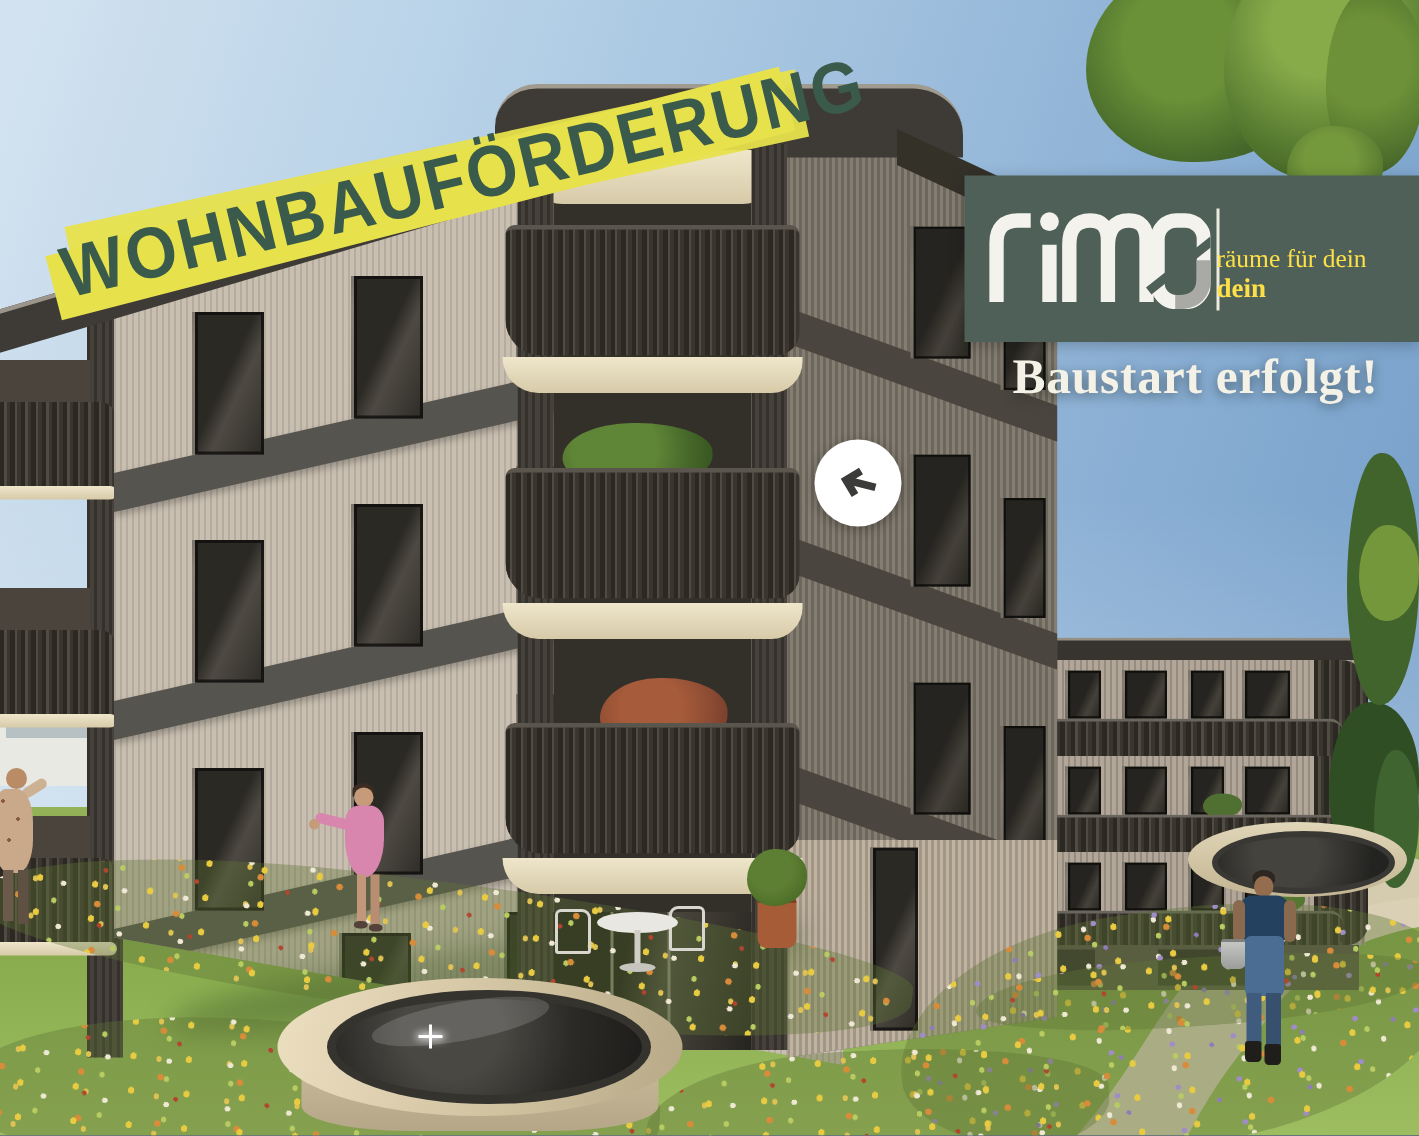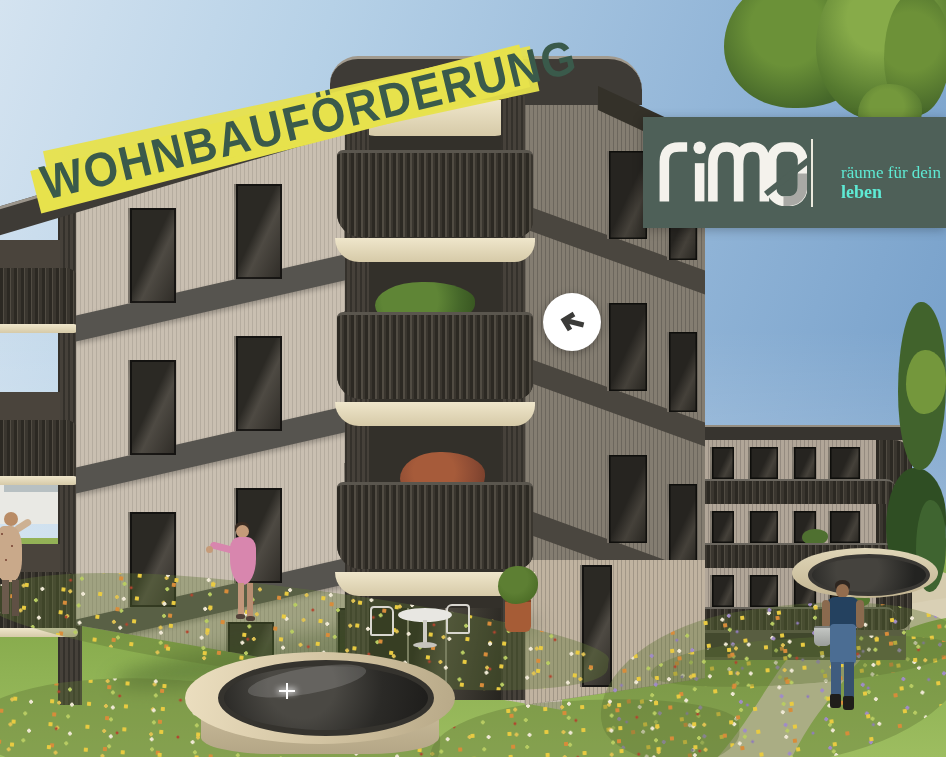--- a/index.html
+++ b/index.html
@@ -277,26 +277,29 @@
     <svg class="abs" style="left:14px;top:18px;" width="150" height="71" viewBox="0 0 204 96" fill="none" aria-label="rimo">
       <path d="M10,90 V36 Q10,16 30,16 H41" stroke="#f4f2ec" stroke-width="13" stroke-linejoin="round"></path>
       <line x1="58" y1="38" x2="58" y2="90" stroke="#f4f2ec" stroke-width="13"></line>
       <circle cx="58" cy="17" r="8.5" fill="#f4f2ec"></circle>
       <path d="M76,90 V38 Q76,16 95,16 Q111,16 111,34 V90 M111,40 Q111,16 130,16 Q146,16 146,34 V90" stroke="#f4f2ec" stroke-width="13" stroke-linejoin="round"></path>
       <rect x="156" y="16" width="42" height="74" rx="17" stroke="#f4f2ec" stroke-width="13"></rect>
       <path d="M198,52 V67 Q198,90 175,90 H172" stroke="#a9a9a5" stroke-width="13"></path>
       <line x1="148" y1="80" x2="206" y2="34" stroke="#4e6058" stroke-width="8"></line>
     </svg>
     <div class="abs" style="left:168px;top:22px;width:2px;height:68px;background:#eceade;"></div>
-    <div class="abs" style="left:198px;top:46px;font-family:'Liberation Serif',serif;color:#5eead4;">
+    <div class="abs" style="left:168px;top:46px;font-family:'Liberation Serif',serif;color:#fde047;">
       <div style="font-size:17px;line-height:19px;">räume für dein</div>
-      <div style="font-size:18px;line-height:21px;font-weight:700;">leben</div>
+      <div style="font-size:18px;line-height:21px;font-weight:700;">dein</div>
     </div>
   </div>
 
+  <div class="abs" style="left:648px;top:234px;width:298px;z-index:12;text-align:center;
+       font-family:'Liberation Serif',serif;font-weight:700;font-size:33px;
+       color:#f4f1e7;letter-spacing:.5px;text-shadow:0 2px 8px rgba(20,30,25,.5);">Baustart erfolgt!</div>
 
 
   <div class="abs" style="left:543px;top:293px;width:58px;height:58px;z-index:12;border-radius:50%;
        background:#ffffff;box-shadow:0 2px 8px rgba(0,0,0,.3);">
     <svg style="position:absolute;left:11px;top:11px;" width="36" height="36" viewBox="0 0 24 24" fill="none">
       <g transform="rotate(14 12 12)">
         <path d="M20,12 H7 M12,6.5 L6.5,12 L12,17.5" stroke="#3b3b39" stroke-width="3.4" stroke-linejoin="miter"></path>
       </g>
     </svg>
   </div>

